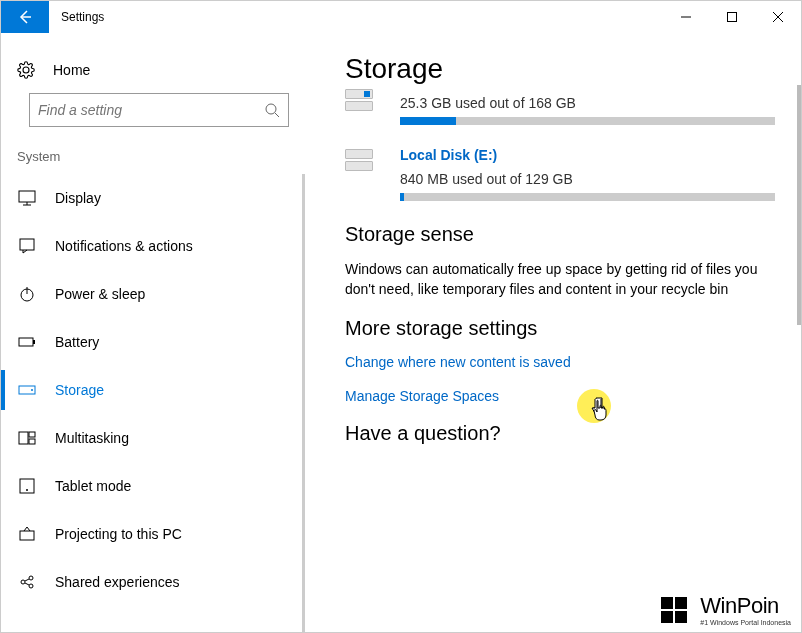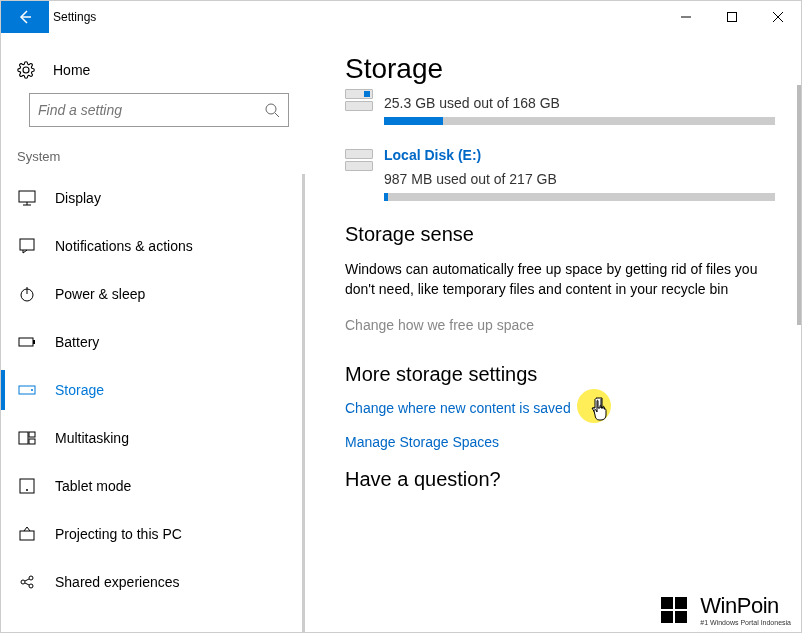--- a/index.html
+++ b/index.html
@@ -1,20 +1,20 @@
 <!DOCTYPE html>
 <html><head>
 <meta charset="utf-8">
 <style>
 * { margin: 0; padding: 0; box-sizing: border-box; font-family: "Segoe UI", Arial, sans-serif; }
 body { width: 802px; height: 633px; background: #fff; overflow: hidden; position: relative; border: 1px solid #ccc; }
 
 .titlebar { height: 32px; display: flex; align-items: stretch; background: #fff; }
 .back-btn { width: 48px; background: #0078d7; color: #fff; display: flex; align-items: center; justify-content: center; }
-.title { flex: 1; display: flex; align-items: center; padding-left: 4px; font-size: 12px; color: #000; }
+.title { flex: 1; display: flex; align-items: center; padding-left: 12px; font-size: 12px; color: #000; }
 .win-controls { display: flex; }
 .win-btn { width: 46px; display: flex; align-items: center; justify-content: center; color: #000; font-size: 13px; font-family: "Segoe MDL2 Assets", Arial; }
 .win-btn svg { stroke: #000; }
 
 .content { display: flex; height: calc(100% - 32px); justify-content: space-between; }
 
 .sidebar { width: 304px; padding: 20px 0 0 0; display: flex; flex-direction: column; }
 .home-row { display: flex; align-items: center; padding: 8px 16px 14px 16px; gap: 18px; }
 .home-row .lbl { font-size: 14px; }
 .search-box { margin: 0 16px 22px 28px; height: 34px; border: 1px solid #999; display: flex; align-items: center; padding: 0 8px; }
@@ -23,21 +23,21 @@
 .group-label { padding: 0 16px 10px 16px; font-size: 13px; color: #666; }
 .nav-list { flex: 1; overflow-y: auto; position: relative; }
 .nav-item { display: flex; align-items: center; gap: 18px; padding: 14px 16px; font-size: 14px; color: #000; cursor: default; }
 .nav-item.active { color: #0078d7; position: relative; }
 .nav-item.active::before { content: ""; position: absolute; left: 0; top: 4px; bottom: 4px; width: 4px; background: #0078d7; }
 .nav-item .icon { width: 20px; height: 20px; display: flex; align-items: center; justify-content: center; }
 .sb-scroll { position: absolute; right: 0; top: 0; bottom: 0; width: 3px; background: #ccc; }
 
 .main { flex: 1; padding: 20px 26px 0 40px; position: relative; overflow: hidden; }
 .page-title { font-size: 28px; font-weight: 400; margin-bottom: 10px; }
-.drive { display: flex; gap: 11px; margin-bottom: 22px; }
+.drive { display: flex; gap: 27px; margin-bottom: 22px; }
 .drive-icon { width: 28px; height: 28px; margin-top: 2px; }
 .drive-icon .top { height: 10px; background: #e5e5e5; border: 1px solid #bbb; border-radius: 1px; margin-bottom: 2px; position: relative; }
 .drive-icon.win .top::after { content: ""; position: absolute; right: 2px; top: 1px; width: 6px; height: 6px; background: #0078d7; }
 .drive-icon .tray { height: 10px; background: #e5e5e5; border: 1px solid #bbb; border-radius: 1px; }
 .drive-body { flex: 1; }
 .drive-name { color: #0068c6; font-size: 14px; margin-bottom: 8px; font-weight: bold; }
 .drive-name.cut { color: #0068c6; }
 .drive-usage { font-size: 14px; color: #333; margin-bottom: 6px; }
 .bar { height: 8px; background: #ccc; position: relative; }
 .bar-fill { position: absolute; left: 0; top: 0; bottom: 0; background: #0078d7; }
@@ -229,30 +229,29 @@
       </div>
     </div>
 
     <div class="drive">
       <div class="drive-icon">
           <div class="top"></div>
           <div class="tray"></div>
         </div>
       <div class="drive-body">
         <div class="drive-name">Local Disk (E:)</div>
-        <div class="drive-usage">987 MB used out of 217 GB</div>
+        <div class="drive-usage">840 MB used out of 129 GB</div>
         <div class="bar">
             <div class="bar-fill" style="width:1%"></div>
           </div>
       </div>
     </div>
 
     <div class="section-title">Storage sense</div>
     <div class="section-text">Windows can automatically free up space by getting rid of files you don't need, like temporary files and content in your recycle bin</div>
-    <div class="sub-link">Change how we free up space</div>
 
     <div class="section-title">More storage settings</div>
     <span class="link-blue">Change where new content is saved</span>
     <span class="link-blue">Manage Storage Spaces</span>
 
     <div class="section-title" style="margin-top:14px;">Have a question?</div>
 
     <div class="main-scroll">
         <div class="thumb"></div>
       </div>

